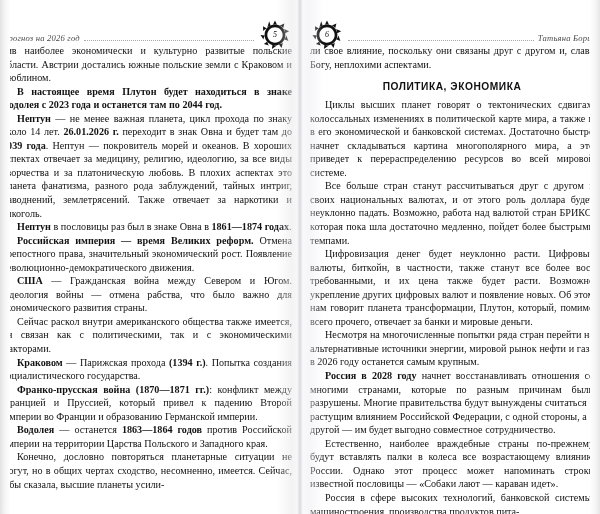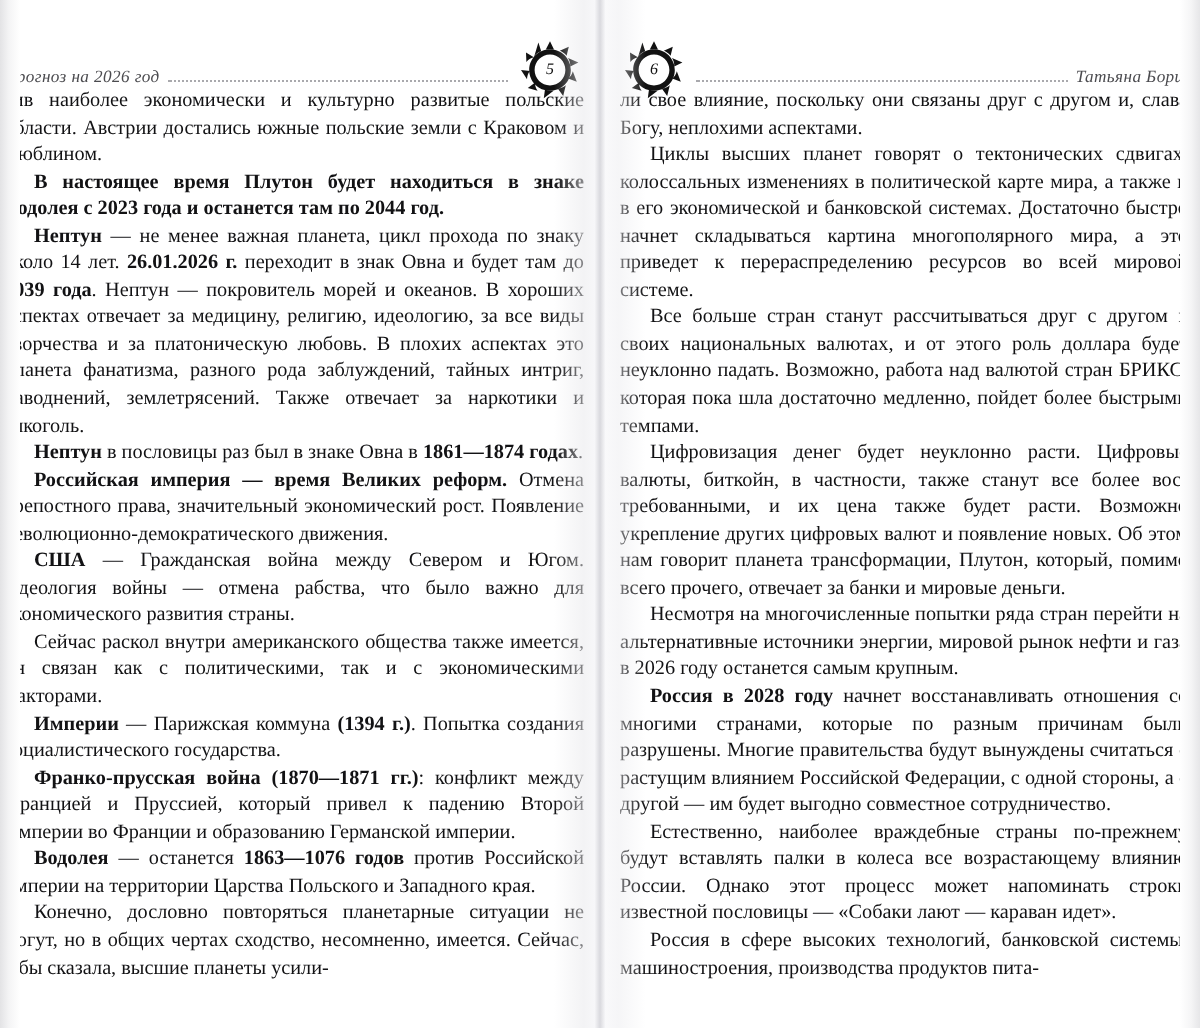--- a/index.html
+++ b/index.html
@@ -186,23 +186,23 @@
     </div>
 
     <div class="body-col">
         <p class="noindent"><span>тив наиболее экономически и культурно развитые поль­ские области. Австрии достались южные польские земли с Краковом и Люблином.</span></p>
         <p><span class="b">В настоящее время Плутон будет находиться в знаке Водолея с 2023 года и останется там по 2044 год.</span></p>
         <p><span class="b">Нептун</span><span> — не менее важная планета, цикл прохода по знаку около 14 лет. </span><span class="b">26.01.2026 г.</span><span> переходит в знак Овна и будет там до </span><span class="b">2039 года</span><span>. Нептун — покровитель морей и океанов. В хороших аспектах отвечает за медицину, ре­лигию, идеологию, за все виды творчества и за платониче­скую любовь. В плохих аспектах это планета фанатизма, разного рода заблуждений, тайных интриг, наводнений, землетрясений. Также отвечает за наркотики и алкоголь.</span></p>
         <p><span class="b">Нептун</span><span> в пословицы раз был в знаке Овна в </span><span class="b">1861—1874 годах</span><span>.</span></p>
         <p><span class="b">Российская империя — время Великих реформ.</span><span> Отмена крепостного права, значительный экономический рост. Появление революционно-демократического движения.</span></p>
         <p><span class="b">США</span><span> — Гражданская война между Севером и Югом. Идеология войны — отмена рабства, что было важно для экономического развития страны.</span></p>
         <p><span>Сейчас раскол внутри американского общества также имеется, он связан как с политическими, так и с эконо­мическими факторами.</span></p>
-        <p><span class="b">Империи</span><span> — Парижская коммуна </span><span class="b">(1394 г.)</span><span>. Попытка создания социалистического государства.</span></p>
+        <p><span class="b">Краковом</span><span> — Парижская прохода </span><span class="b">(1394 г.)</span><span>. Попытка создания социалистического государства.</span></p>
         <p><span class="b">Франко-прусская война (1870—1871 гг.)</span><span>: конфликт между Францией и Пруссией, который привел к падению Второй Империи во Франции и образованию Германской империи.</span></p>
-        <p><span class="b">Водолея</span><span> — останется </span><span class="b">1863—1076 годов</span><span> про­тив Российской империи на территории Царства Польского и Западного края.</span></p>
+        <p><span class="b">Водолея</span><span> — останется </span><span class="b">1863—1864 годов</span><span> про­тив Российской империи на территории Царства Польского и Западного края.</span></p>
         <p><span>Конечно, дословно повторяться планетарные ситуа­ции не могут, но в общих чертах сходство, несомненно, имеется. Сейчас, я бы сказала, высшие планеты усили-</span></p>
       </div>
   </div>
 
   <div class="gutter"></div>
 
   <div class="page page-right">
 
     <div class="running-head rh-right">
       <div class="rh-inner">
@@ -227,20 +227,21 @@
         </span>
         <span class="rh-rule"></span>
         <span class="rh-title">Татьяна Борщ</span>
       </div>
     </div>
 
     <div class="body-col">
         <p class="noindent"><span>ли свое влияние, поскольку они связаны друг с другом и, слава Богу, неплохими аспектами.</span></p>
       </div>
 
+    <h2 class="section-head">ПОЛИТИКА, ЭКОНОМИКА</h2>
 
     <div class="body-col">
         <p><span>Циклы высших планет говорят о тектонических сдви­гах, колоссальных изменениях в политической карте мира, а также и в его экономической и банковской си­стемах. Достаточно быстро начнет складываться картина многополярного мира, а это приведет к перераспределе­нию ресурсов во всей мировой системе.</span></p>
         <p><span>Все больше стран станут рассчитываться друг с дру­гом в своих национальных валютах, и от этого роль дол­лара будет неуклонно падать. Возможно, работа над ва­лютой стран БРИКС, которая пока шла достаточно мед­ленно, пойдет более быстрыми темпами.</span></p>
         <p><span>Цифровизация денег будет неуклонно расти. Цифровые валюты, биткойн, в частности, также станут все более вос­требованными, и их цена также будет расти. Возможно укрепление других цифровых валют и появление новых. Об этом нам говорит планета трансформации, Плутон, который, помимо всего прочего, отвечает за банки и мировые деньги.</span></p>
         <p><span>Несмотря на многочисленные попытки ряда стран перейти на альтернативные источники энергии, мировой рынок нефти и газа в 2026 году останется самым крупным.</span></p>
         <p><span class="b">Россия в 2028 году</span><span> начнет восстанавливать отно­шения со многими странами, которые по разным при­чинам были разрушены. Многие правительства будут вынуждены считаться с растущим влиянием Российской Федерации, с одной стороны, а с другой — им будет вы­годно совместное сотрудничество.</span></p>
         <p><span>Естественно, наиболее враждебные страны по-прежне­му будут вставлять палки в колеса все возрастающему влия­нию России. Однако этот процесс может напоминать строки известной пословицы — «Собаки лают — караван идет».</span></p>
         <p><span>Россия в сфере высоких технологий, банковской си­стемы, машиностроения, производства продуктов пита-</span></p>
       </div>

